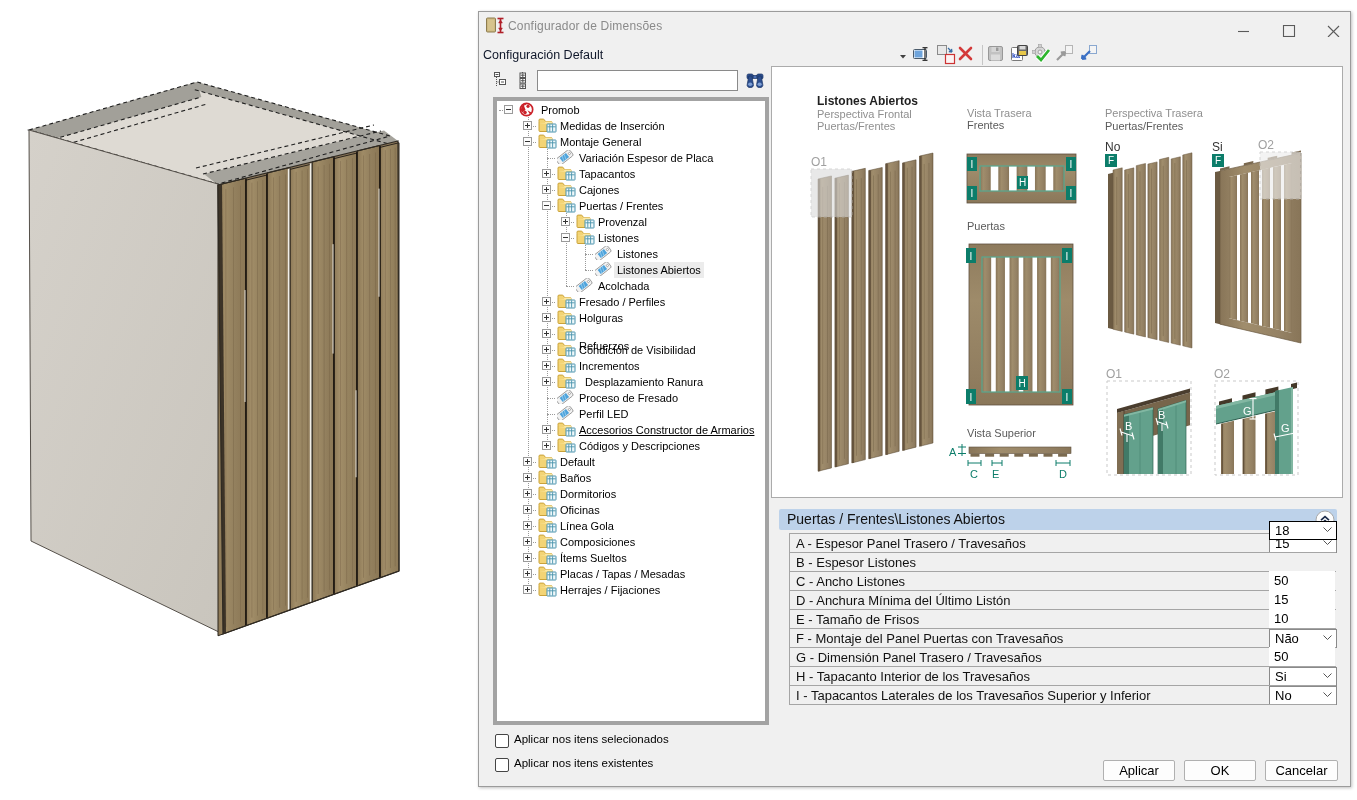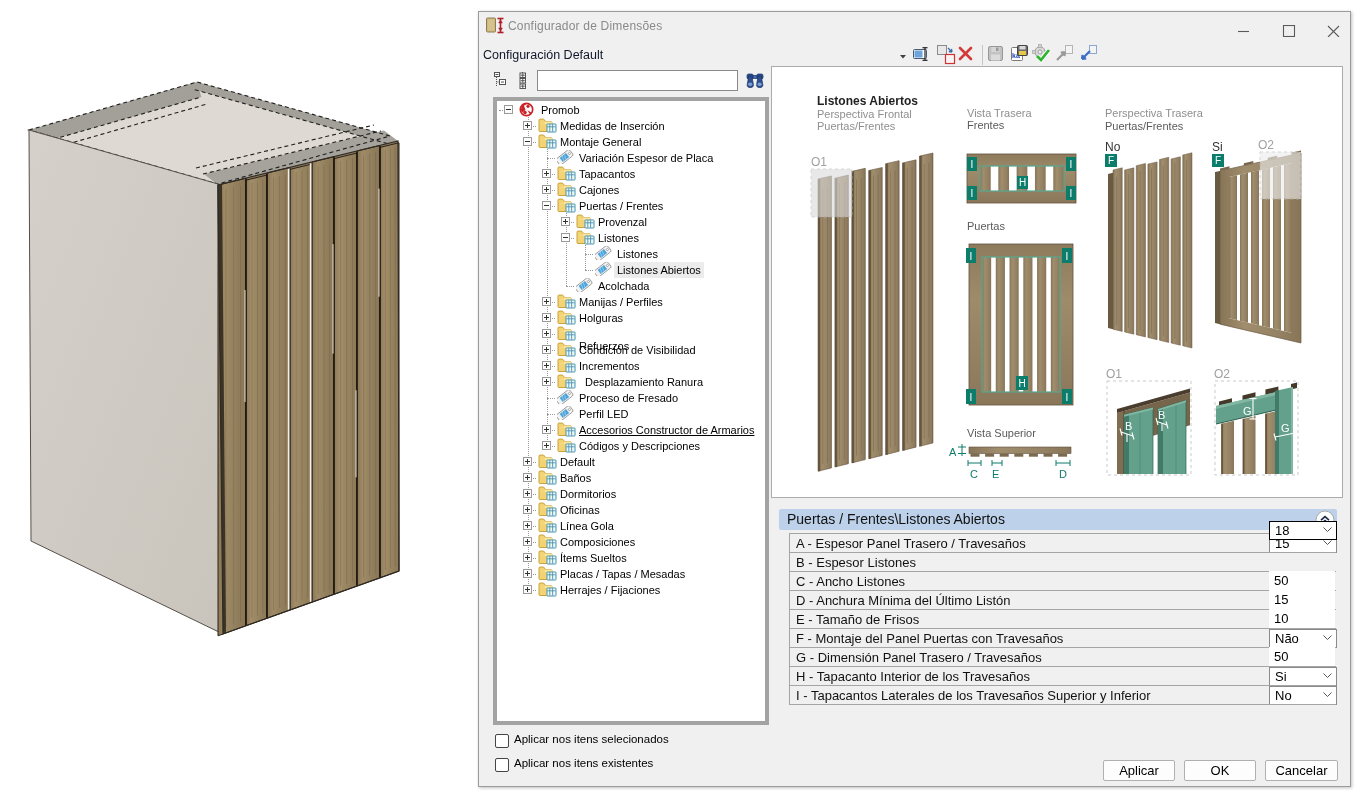--- a/index.html
+++ b/index.html
@@ -426,21 +426,21 @@
           <path d="M1 3.5 L1 12.5 a1 1 0 0 0 1 1 L13 13.5 a1 1 0 0 0 1 -1 L14 4.5 a1 1 0 0 0 -1 -1 L7.5 3.5 L6.2 1.6 a1 1 0 0 0 -0.9 -0.5 L2 1.1 a1 1 0 0 0 -1 1z" fill="#f3d475" stroke="#caa239" stroke-width="1"></path>
           <path d="M1 5.5 L14 5.5 L14 4.5 a1 1 0 0 0 -1 -1 L7.5 3.5 L7 5z" fill="#fbe9a9" stroke="none"></path>
           <g>
             <rect x="9" y="6" width="9" height="8" rx="0.5" fill="#eef8fa" stroke="#4a93ad" stroke-width="1"></rect>
             <line x1="9.4" y1="8.8" x2="17.6" y2="8.8" stroke="#4a93ad" stroke-width="0.9"></line>
             <line x1="11.8" y1="6.4" x2="11.8" y2="13.6" stroke="#4a93ad" stroke-width="0.9"></line>
             <line x1="14.6" y1="6.4" x2="14.6" y2="13.6" stroke="#4a93ad" stroke-width="0.9"></line>
           </g>
         </svg>
       </div>
-      <div class="trow" style="left:82px;top:193px;">Manijas / Perfiles</div>
+      <div class="trow" style="left:82px;top:193px;">Fresado / Perfiles</div>
       <div class="doth" style="left:50px;top:217px;width:8px"></div>
       <div class="eb" style="left:45px;top:212px">
         <i style="left:1px;top:3px;width:5px;height:1px"></i>
         <i style="left:3px;top:1px;width:1px;height:5px"></i>
       </div>
       <div style="left:60px;top:209px;width:20px;height:16px">
         <svg width="19" height="15" viewBox="0 0 19 15">
           <path d="M1 3.5 L1 12.5 a1 1 0 0 0 1 1 L13 13.5 a1 1 0 0 0 1 -1 L14 4.5 a1 1 0 0 0 -1 -1 L7.5 3.5 L6.2 1.6 a1 1 0 0 0 -0.9 -0.5 L2 1.1 a1 1 0 0 0 -1 1z" fill="#f3d475" stroke="#caa239" stroke-width="1"></path>
           <path d="M1 5.5 L14 5.5 L14 4.5 a1 1 0 0 0 -1 -1 L7.5 3.5 L7 5z" fill="#fbe9a9" stroke="none"></path>
           <g>

